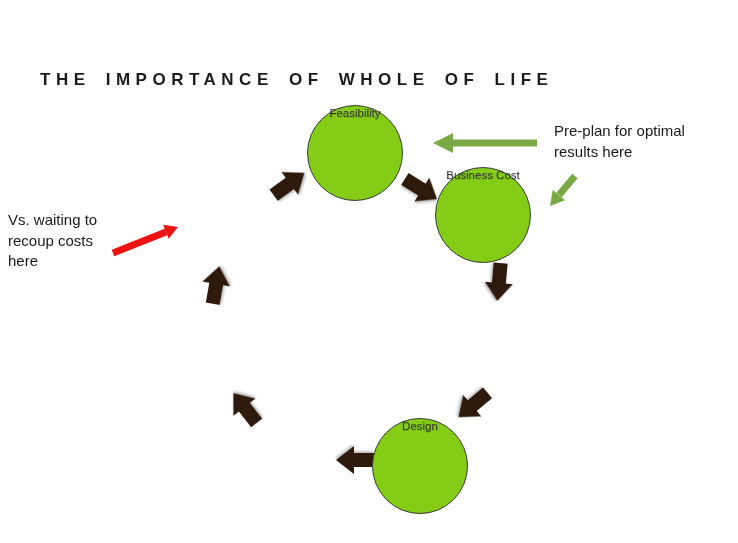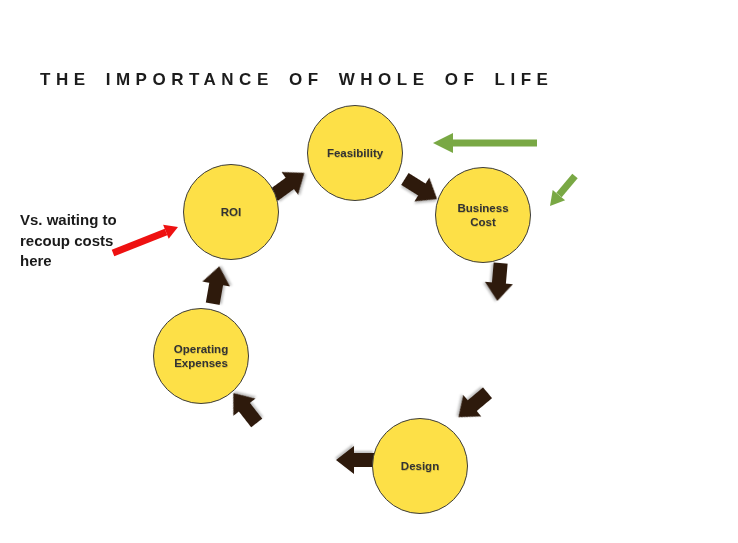--- a/index.html
+++ b/index.html
@@ -9,41 +9,40 @@
   }
   .page-title{
     position:absolute;left:40px;top:50px;width:660px;
     font-size:17px;font-weight:bold;color:#1c1c1c;
     letter-spacing:5.5px;word-spacing:5px;white-space:nowrap;margin-top:20px;
   }
   .arrow-layer{position:absolute;left:0;top:0;width:738px;height:543px;pointer-events:none;}
   .cycle-arrow{filter:drop-shadow(1px 2px 1px rgba(0,0,0,0.25));}
   .node{
     position:absolute;width:96px;height:96px;border-radius:50%;
-    background:#fde047;border:1.3px solid #3c3c3c;
-    display:flex;align-items:center;justify-content:center;
+    background:#84cc16;border:1.3px solid #3c3c3c;
+    display:flex;align-items:flex-start;justify-content:center;
     box-sizing:border-box;
-    font-weight:bold;
   }
   .node-label{
     width:74px;text-align:center;font-size:11.5px;line-height:1.25;color:#333;
     text-shadow:0.5px 0.5px 0.5px rgba(0,0,0,0.15);
   }
   .n-feasibility{left:307px;top:105px;}
   .n-business{left:435px;top:167px;}
   .n-predicated{left:467px;top:303px;}
   .n-design{left:372px;top:418px;}
   .n-construction{left:240px;top:415px;}
   .n-operating{left:153px;top:308px;}
   .n-roi{left:183px;top:164px;}
   .annotation{
     position:absolute;font-size:15px;line-height:1.38;color:#1a1a1a;
   }
   .ann-preplan{left:554px;top:121px;width:160px;}
-  .ann-recoup{left:20px;top:210px;width:104px;font-weight:bold;}
+  .ann-recoup{left:8px;top:210px;width:104px;}
 </style>
 </head>
 <body>
 
 <div class="canvas">
 
   <div class="page-title">THE IMPORTANCE OF WHOLE OF LIFE</div>
 
   <svg class="arrow-layer" width="738" height="543" viewBox="0 0 738 543" xmlns="http://www.w3.org/2000/svg">
     <defs>
@@ -76,22 +75,17 @@
 
   <div class="node n-feasibility">
     <div class="node-label">Feasibility</div>
   </div>
   <div class="node n-business">
     <div class="node-label">Business Cost</div>
   </div>
   <div class="node n-design">
     <div class="node-label">Design</div>
   </div>
-  <div class="node n-operating">
-    <div class="node-label">Operating Expenses</div>
-  </div>
-  <div class="node n-roi">
-    <div class="node-label">ROI</div>
-  </div>
 
+  <div class="annotation ann-preplan">Pre-plan for optimal results here</div>
   <div class="annotation ann-recoup">Vs. waiting to recoup costs here</div>
 
 </div>
 
 </body></html>

